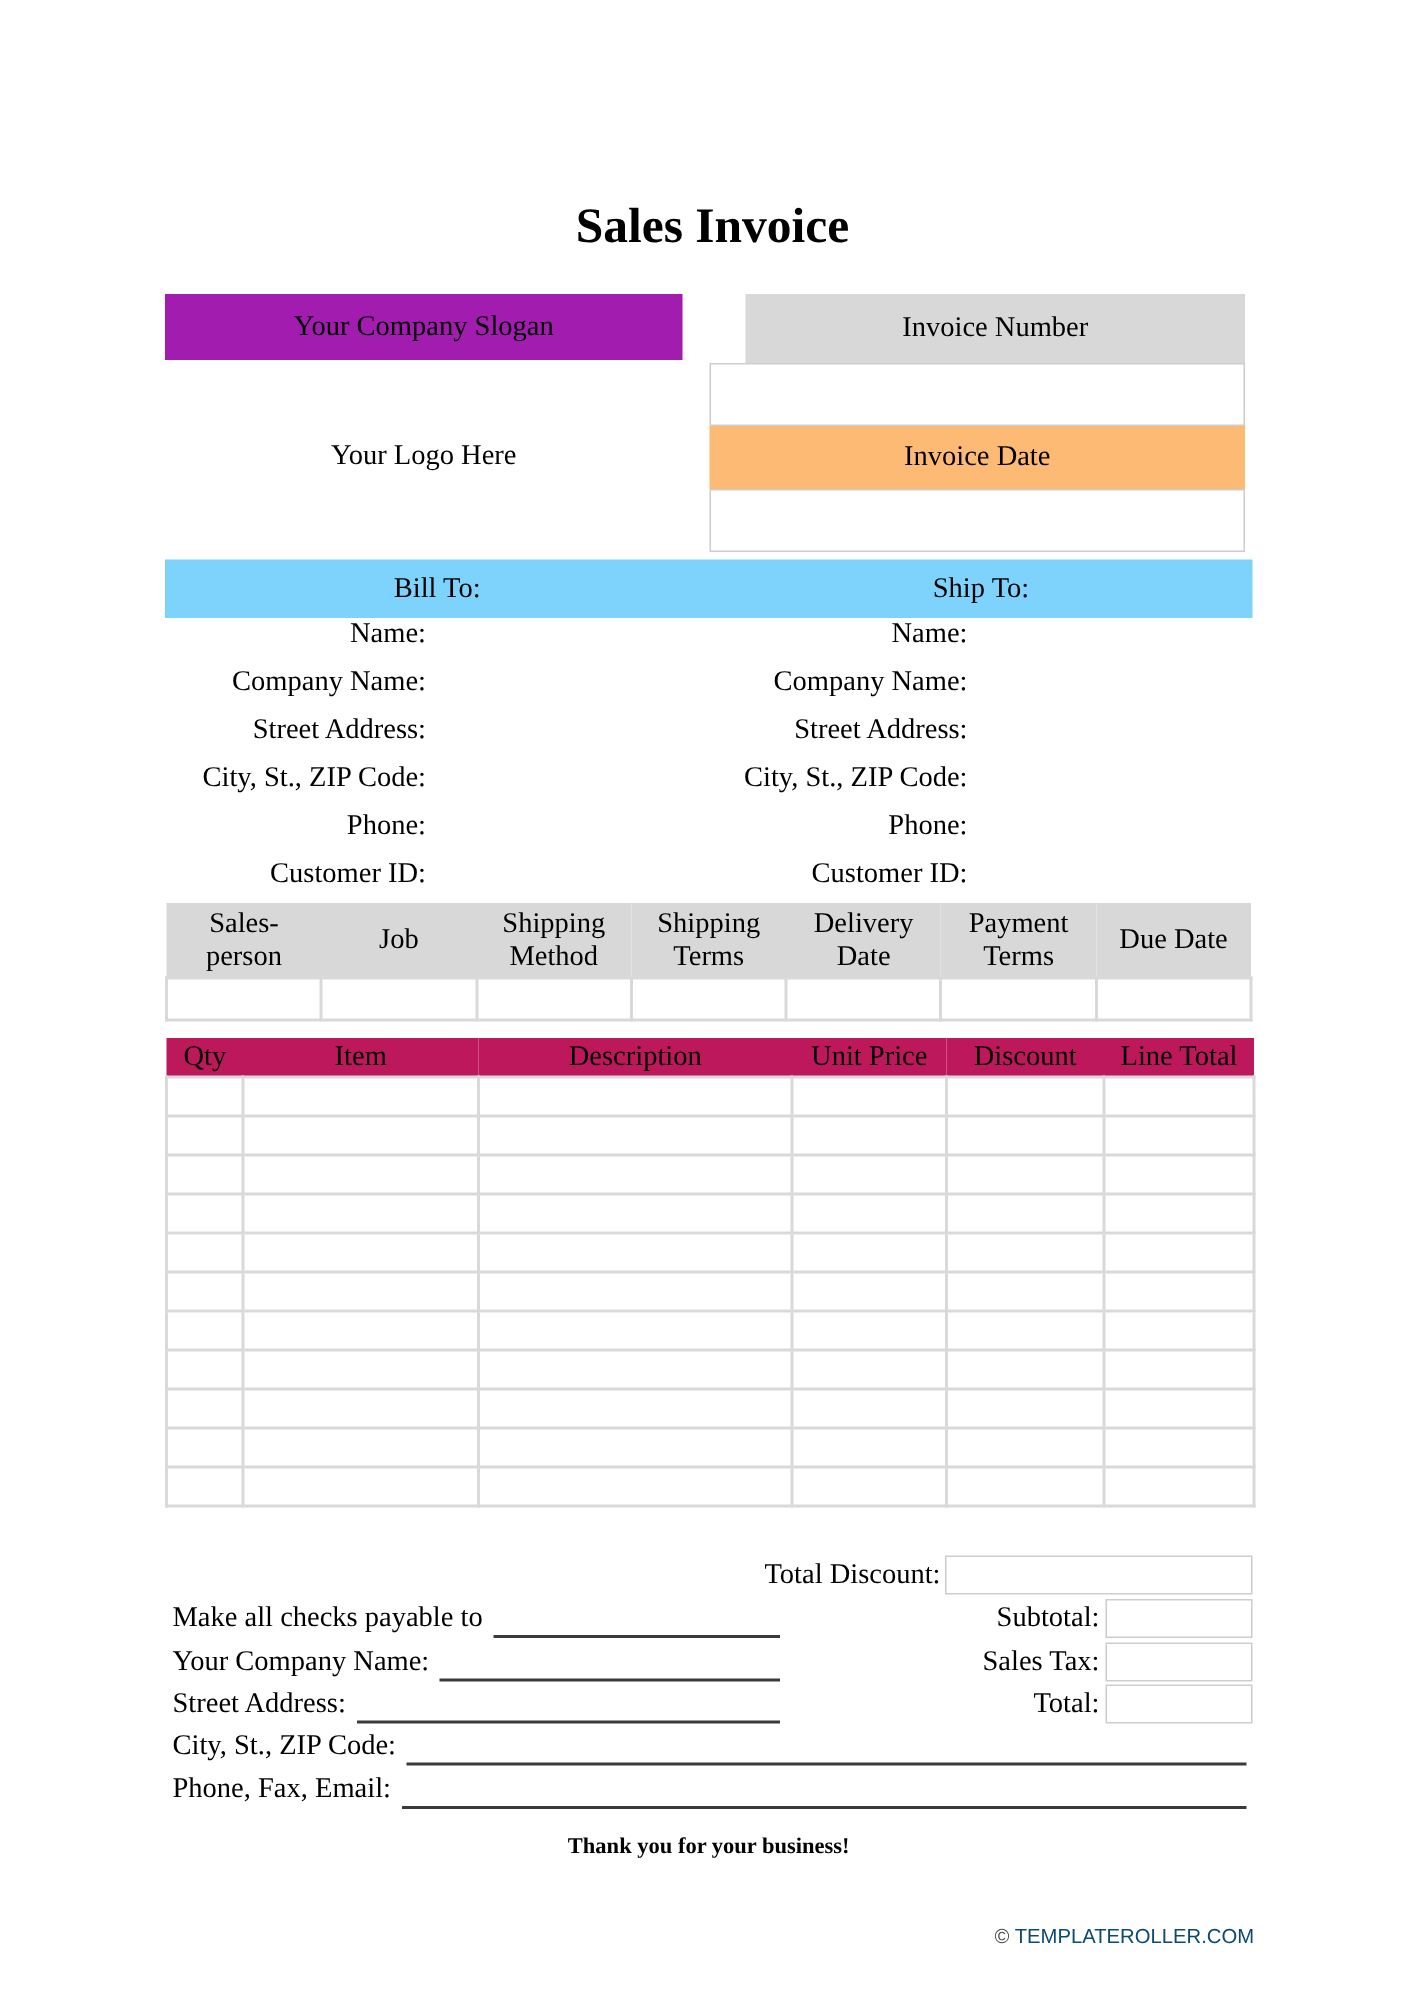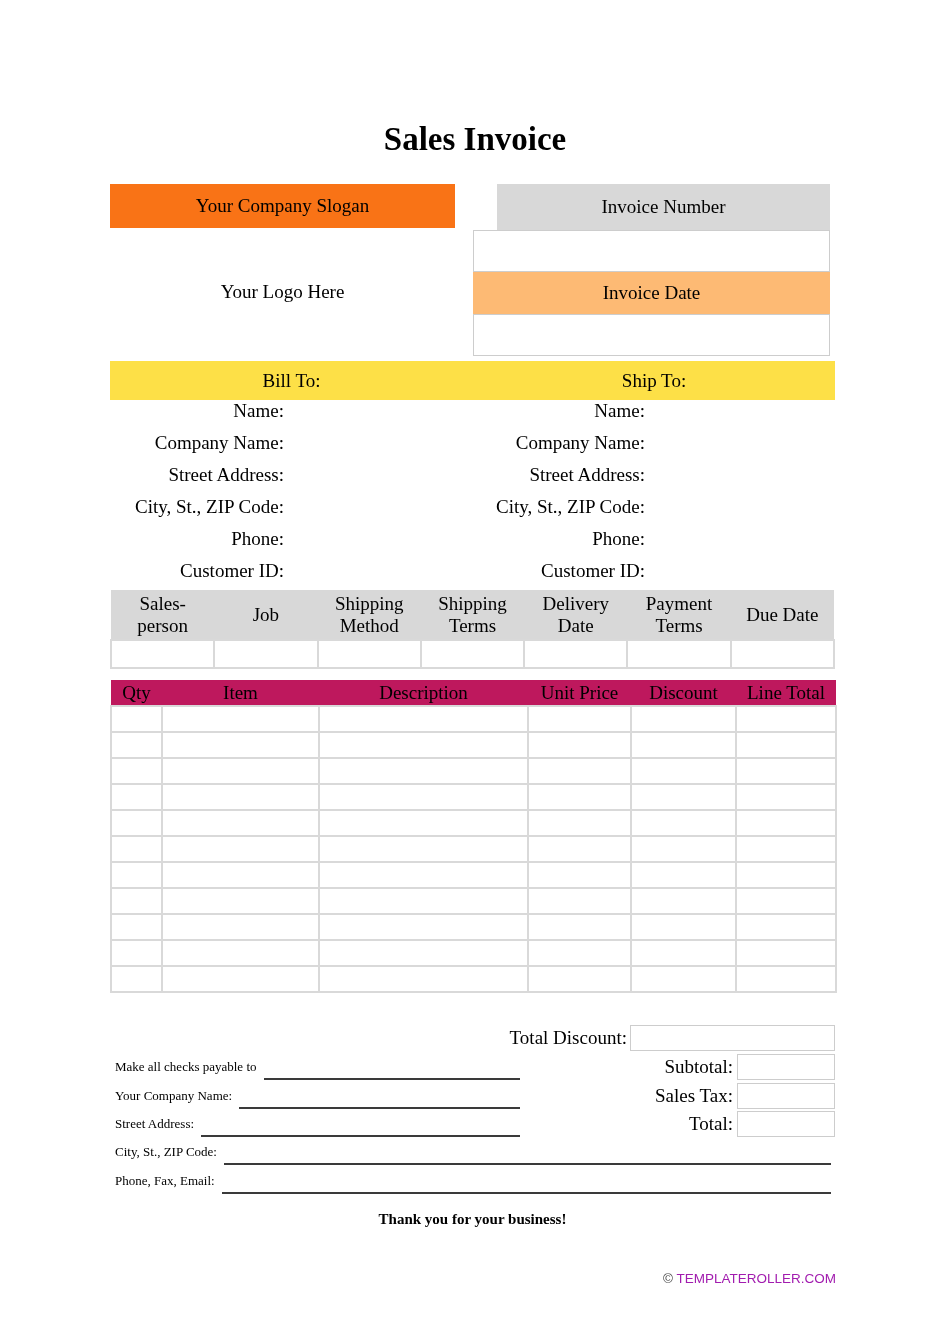--- a/index.html
+++ b/index.html
@@ -3,42 +3,42 @@
 <meta charset="utf-8">
 <style>
   * { box-sizing: border-box; margin: 0; padding: 0; }
   html, body { background: #ffffff; }
   body {
     width: 950px; height: 1343px;
     font-family: "Liberation Serif", "DejaVu Serif", serif;
     color: #000;
     position: relative;
   }
-  .page { position: absolute; left: 0; top: 4px; width: 950px; height: 1110px; background: #fff; }
+  .page { position: absolute; left: 0; top: 16px; width: 950px; height: 1110px; background: #fff; }
 
   .title {
     position: absolute; left: 0; top: 117px; width: 950px;
     text-align: center; font-size: 33px; font-weight: bold;
   }
 
   .slogan {
     position: absolute; left: 110px; top: 180px; width: 345px; height: 44px;
-    background: #f97316; text-align: center; line-height: 44px; font-size: 19px;
+    background: #a21caf; text-align: center; line-height: 44px; font-size: 19px;
   }
   .logo {
     position: absolute; left: 110px; top: 277px; width: 345px;
     text-align: center; font-size: 19px; line-height: 22px;
   }
 
   .inv { position: absolute; left: 473px; top: 180px; width: 357px; }
   .inv-h1 { height: 46px; line-height: 46px; background: #d8d8d8; text-align: center; font-size: 19px; margin-left: 24px; }
   .inv-h2 { height: 42px; line-height: 42px; background: #fdba74; text-align: center; font-size: 19px; }
   .inv-c  { height: 42px; background: #fff; border: 1.5px solid #cdcdcd; }
 
-  .bs-bar { position: absolute; left: 110px; top: 357px; width: 725px; height: 39px; background: #fde047; }
+  .bs-bar { position: absolute; left: 110px; top: 357px; width: 725px; height: 39px; background: #7dd3fc; }
   .bs-label { position: absolute; top: 0; height: 39px; line-height: 39px; text-align: center; font-size: 19px; }
   .bs-bill { left: 0; width: 363px; }
   .bs-ship { left: 363px; width: 362px; }
 
   .addr { position: absolute; top: 391px; text-align: right; font-size: 19px; }
   .addr div { line-height: 32px; }
   .addr-bill { left: 110px; width: 174px; }
   .addr-ship { left: 473px; width: 172px; }
 
   table { border-collapse: collapse; table-layout: fixed; }
@@ -61,41 +61,41 @@
   .lbl-sub   { left: 560px; top: 1050px; width: 173px; line-height: 26px; }
   .lbl-tax   { left: 560px; top: 1079px; width: 173px; line-height: 26px; }
   .lbl-total { left: 560px; top: 1107px; width: 173px; line-height: 26px; }
 
   .tot-box { position: absolute; background: #fff; border: 1.5px solid #cdcdcd; }
   .box-tdisc { left: 630px; top: 1021px; width: 205px; height: 26px; }
   .box-sub   { left: 737px; top: 1050px; width: 98px; height: 26px; }
   .box-tax   { left: 737px; top: 1079px; width: 98px; height: 26px; }
   .box-total { left: 737px; top: 1107px; width: 98px; height: 26px; }
 
-  .pay-row { position: absolute; left: 115px; display: flex; font-size: 13px; line-height: 26px; justify-content: space-between; }
+  .pay-row { position: absolute; left: 115px; display: flex; font-size: 19px; line-height: 26px; justify-content: space-between; }
   .pay-row .pay-label { white-space: nowrap; }
   .fill-line { flex: 1; margin-left: 7px; border-bottom: 2px solid #3a3a3a; }
   .r1 { top: 1050px; width: 405px; }
   .r2 { top: 1079px; width: 405px; }
   .r3 { top: 1107px; width: 405px; }
   .r4 { top: 1135px; width: 716px; }
   .r5 { top: 1164px; width: 716px; }
 
   .thanks {
     position: absolute; left: 110px; top: 1207px; width: 725px;
     text-align: center; font-size: 15px; font-weight: bold;
   }
 
   .footer {
     position: absolute; left: 536px; top: 1267px; width: 300px;
     text-align: right; font-family: "Liberation Sans", "DejaVu Sans", sans-serif;
     font-size: 13.5px;
   }
   .copy { color: #4a4a4a; }
-  .brand { color: #a21caf; text-decoration: none; }
+  .brand { color: #0c4a6e; text-decoration: none; }
 </style>
 </head>
 <body>
 
 <div class="page">
 
   <div class="title">Sales Invoice</div>
 
   <div class="slogan">Your Company Slogan</div>
   <div class="logo">Your Logo Here</div>

